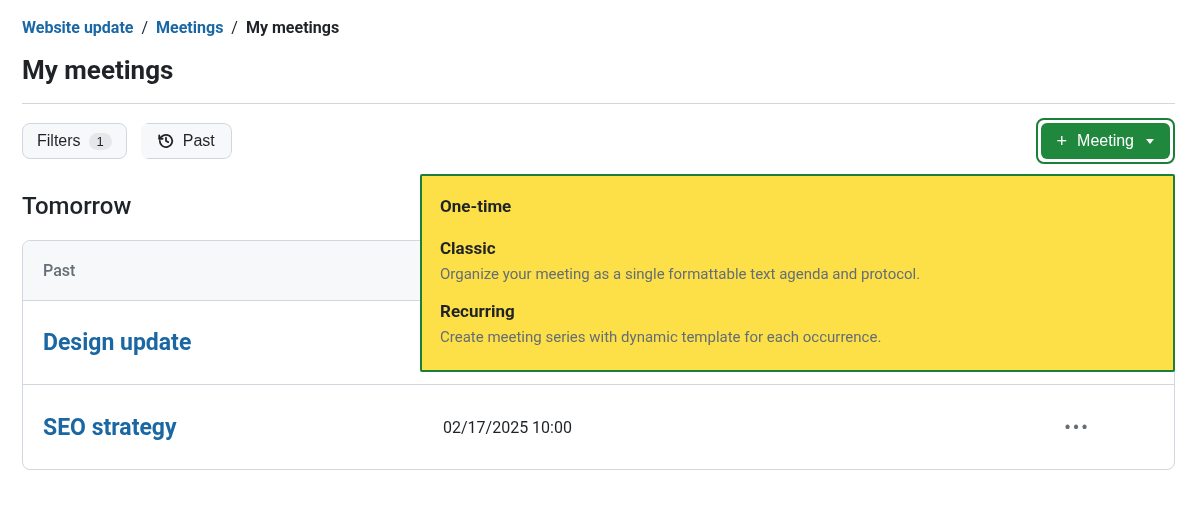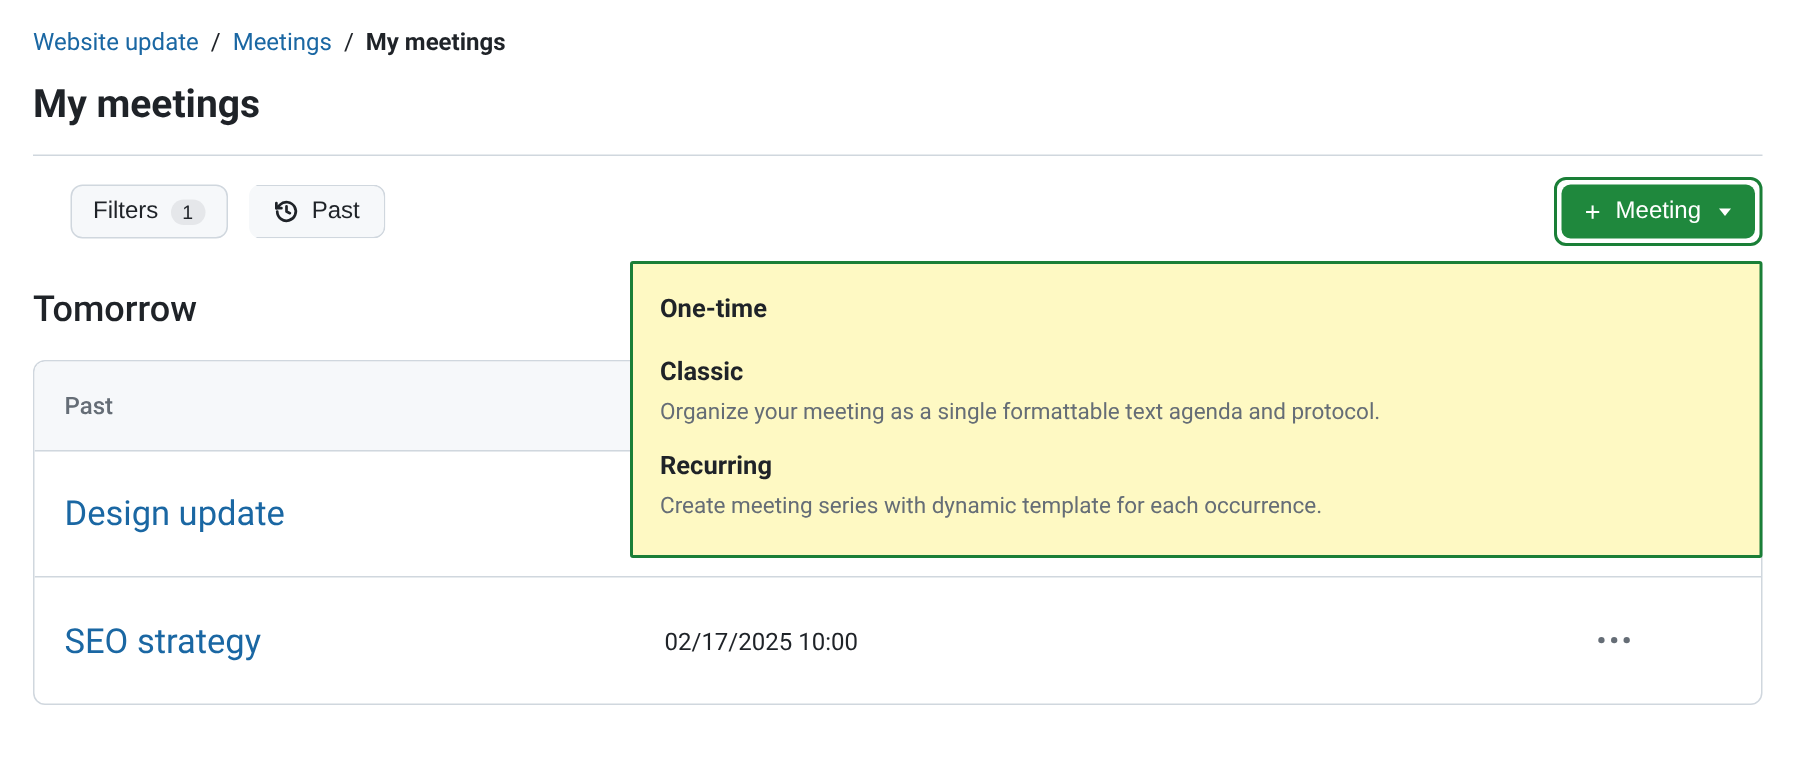--- a/index.html
+++ b/index.html
@@ -3,21 +3,21 @@
   <meta charset="utf-8">
   <style>
     * { box-sizing: border-box; margin: 0; padding: 0; }
     body {
       font-family: -apple-system, BlinkMacSystemFont, "Segoe UI", Roboto, Helvetica, Arial, sans-serif;
       background: #fff;
       color: #1f2328;
       width: 1197px;
       padding: 18px 22px;
     }
-    a { color: #1a67a3; text-decoration: none; }
+    a { color: #1a67a3; text-decoration: none; font-weight: bold; }
 
     .breadcrumb {
       display: flex;
       align-items: center;
       gap: 8px;
       font-size: 16px;
       margin-bottom: 18px;
     }
     .breadcrumb .sep { color: #1f2328; }
     .breadcrumb .current { color: #1f2328; font-weight: 700; }
@@ -46,21 +46,20 @@
       display: inline-flex;
       align-items: center;
       gap: 8px;
       background: #f6f8fa;
       border: 1px solid #d0d7de;
       border-radius: 8px;
       padding: 8px 14px;
       font-size: 16px;
       cursor: pointer;
       color: #1f2328;
-      margin-left: 25px;
     }
     .filters-btn .count {
       background: #e5e7ea;
       border-radius: 12px;
       font-size: 13px;
       padding: 1px 8px;
       color: #1f2328;
     }
 
     .seg {
@@ -161,21 +160,21 @@
       border-radius: 6px;
     }
 
     .dropdown {
       position: absolute;
       top: 56px;
       left: 398px;
       right: 0;
       border: 2px solid #1a7f37;
       border-radius: 2px;
-      background: #fef9c3;
+      background: #fde047;
       padding: 12px 18px 14px;
       z-index: 10;
     }
     .dropdown-item { padding: 8px 0; cursor: pointer; }
     .dropdown-item .dd-title { font-size: 17px; font-weight: 700; color: #1f2328; margin-bottom: 6px; }
     .dropdown-item .dd-desc { font-size: 15px; color: #656d76; line-height: 1.4; }
   </style>
 </head>
 <body>
 

